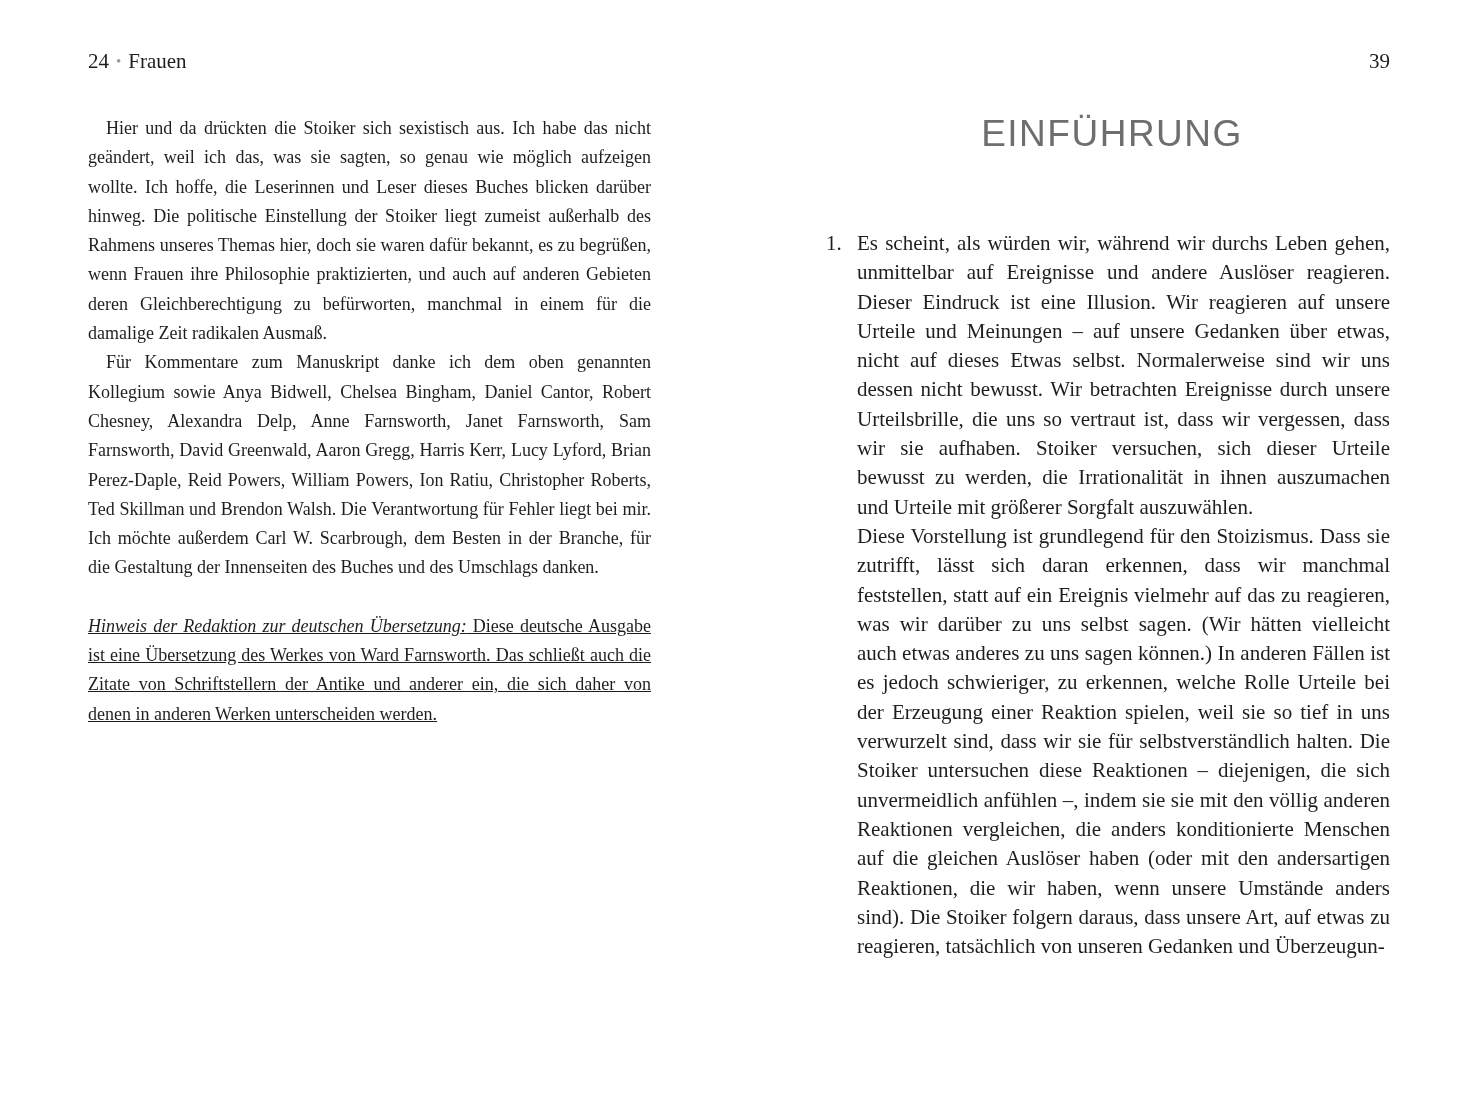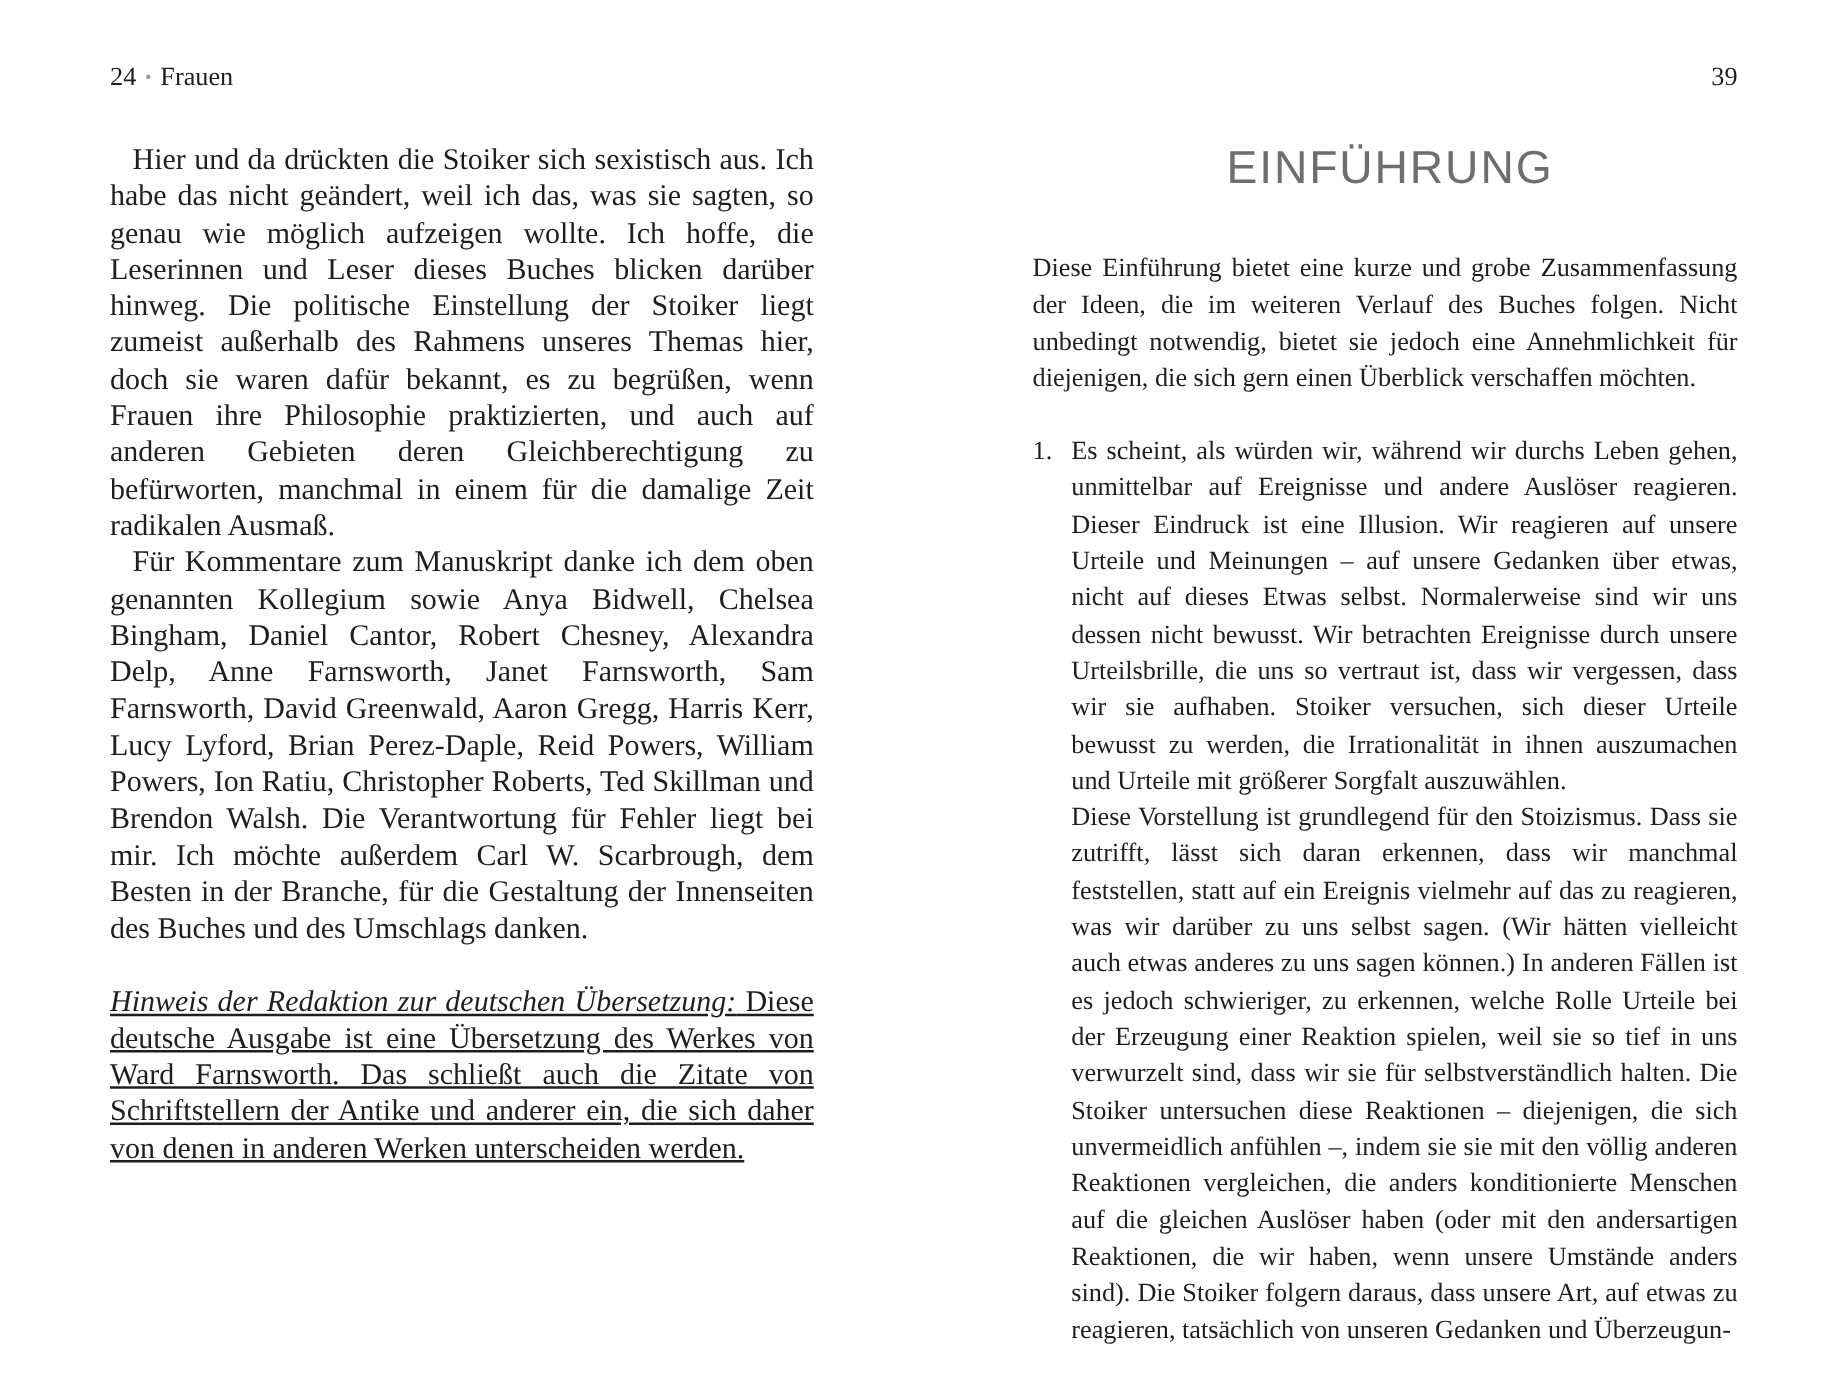--- a/index.html
+++ b/index.html
@@ -31,21 +31,21 @@
     color: #9a9a9a;
     font-size: 15px;
     margin: 0 7px;
     vertical-align: 2px;
   }
   .left-body {
     position: absolute;
     left: 88px;
     top: 114px;
     width: 563px;
-    font-size: 24px;
+    font-size: 18px;
     line-height: 29.3px;
     text-align: justify;
     hyphens: auto;
   }
   .left-body p {
     margin: 0;
   }
   .para-indent {
     text-indent: 18px;
   }
@@ -128,21 +128,20 @@
     </div>
   </div>
 
   <div>
 
     <div class="right-pagenum">39</div>
 
     <h1 class="chapter-title">EINFÜHRUNG</h1>
 
     <div class="right-body">
-      <p>Diese Einführung bietet eine kurze und grobe Zusammenfassung der Ideen, die im weiteren Verlauf des Buches folgen. Nicht unbedingt notwendig, bietet sie jedoch eine Annehmlichkeit für diejenigen, die sich gern einen Überblick verschaffen möchten.</p>
 
       <div class="list-item">
         <div class="item-number">1.</div>
         <div class="item-text">
           <p>Es scheint, als würden wir, während wir durchs Leben gehen, unmittelbar auf Ereignisse und andere Auslöser reagieren. Dieser Eindruck ist eine Illusion. Wir reagieren auf unsere Urteile und Meinungen – auf unsere Gedanken über etwas, nicht auf dieses Etwas selbst. Normalerweise sind wir uns dessen nicht bewusst. Wir betrachten Ereignisse durch unsere Urteilsbrille, die uns so vertraut ist, dass wir vergessen, dass wir sie aufhaben. Stoiker versuchen, sich dieser Urteile bewusst zu werden, die Irrationalität in ihnen auszumachen und Urteile mit größerer Sorgfalt auszuwählen.</p>
           <p><span>Diese Vorstellung ist grundlegend für den Stoizismus. Dass sie zutrifft, lässt sich daran erkennen, dass wir manchmal feststellen, statt auf ein Ereignis vielmehr auf das zu reagieren, was wir darüber zu uns selbst sagen. (Wir hätten vielleicht auch etwas anderes zu uns sagen können.) In anderen Fällen ist es jedoch schwieriger, zu erkennen, welche Rolle Urteile bei der Erzeugung einer Reaktion spielen, weil sie so tief in uns verwurzelt sind, dass wir sie für selbstverständlich halten. Die Stoiker untersuchen diese Reaktionen – diejenigen, die sich unvermeidlich anfühlen –, indem sie sie mit den völlig anderen Reaktionen vergleichen, die anders konditionierte Menschen auf die gleichen Auslöser haben (oder mit den andersartigen Reaktionen, die </span><span class="emph">wir</span><span> haben, wenn unsere Umstände anders sind). Die Stoiker folgern daraus, dass unsere Art, auf etwas zu reagieren, tatsächlich von unseren Gedanken und Überzeugun-</span></p>
         </div>
       </div>
     </div>
   </div>

